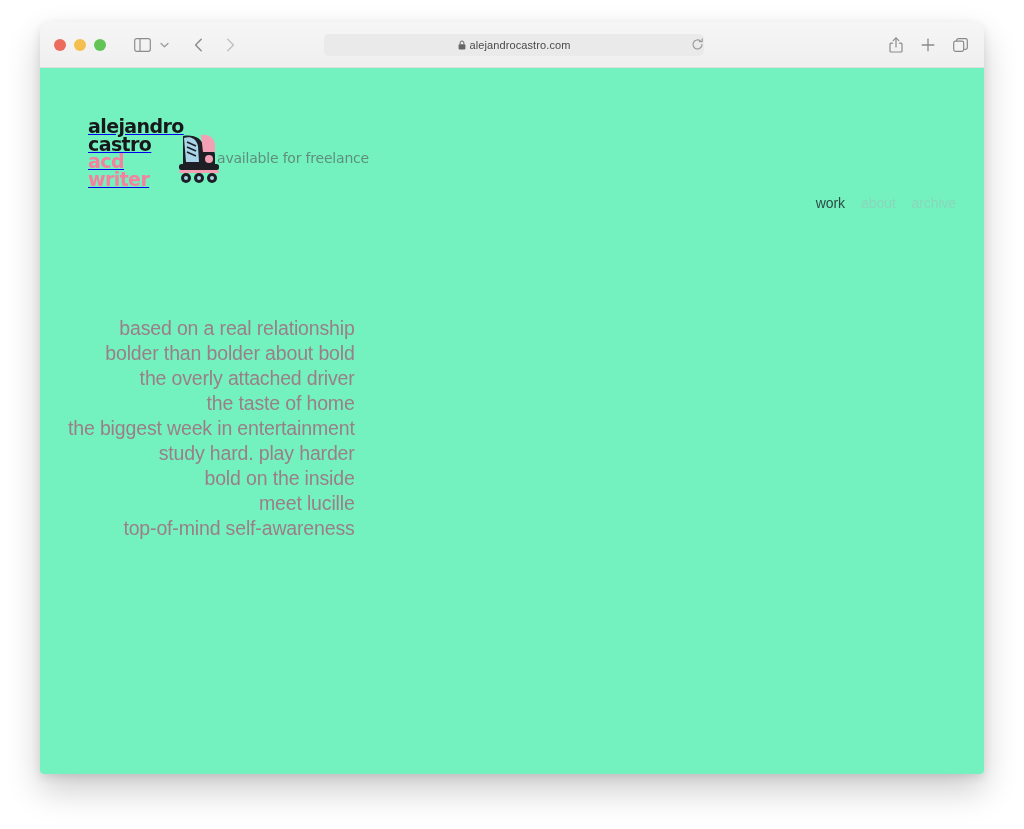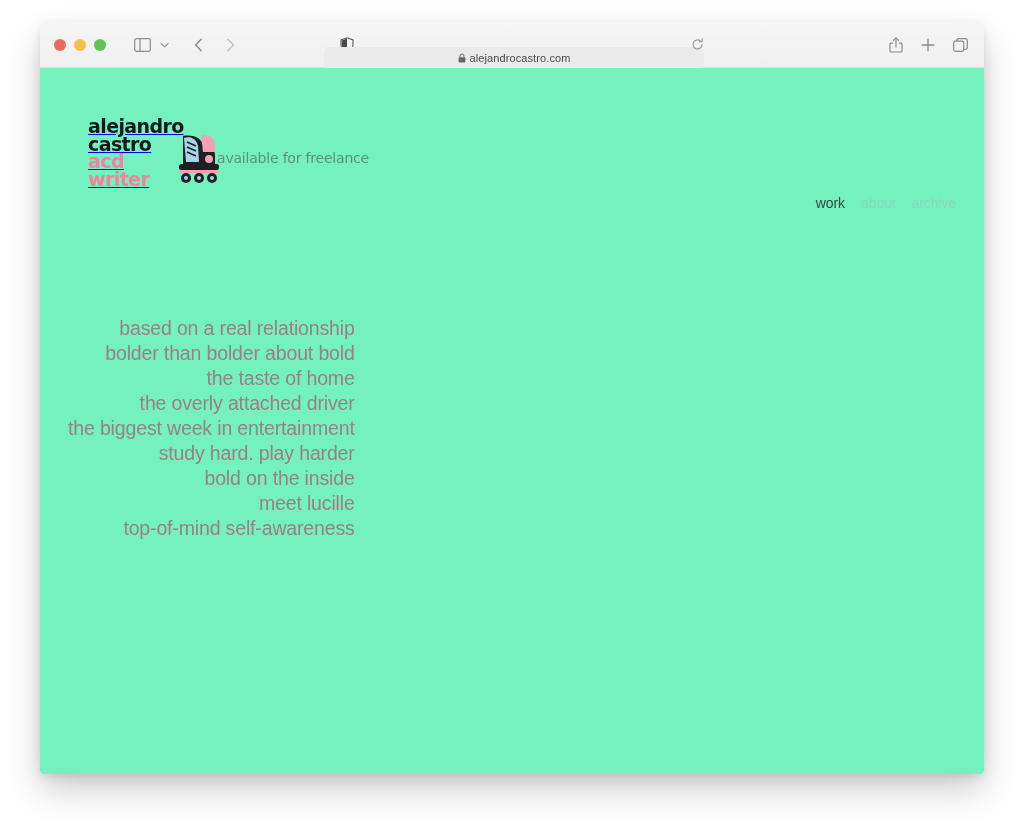--- a/index.html
+++ b/index.html
@@ -87,21 +87,20 @@
     left: 284px;
     top: 50%;
     transform: translateY(-50%);
     width: 380px;
     height: 22px;
     background: #eaeaea;
     border-radius: 5px;
     display: flex;
     align-items: center;
     justify-content: center;
-    margin-top: 13px;
   }
   .url-inner {
     display: flex;
     align-items: center;
     gap: 4px;
   }
   .url-text {
     font-size: 11px;
     color: #4a4a4a;
     letter-spacing: 0.1px;
@@ -342,22 +341,22 @@
       <nav class="nav">
         <a class="active" href="#">work</a>
         <a class="muted" href="#">about</a>
         <a class="muted" href="#">archive</a>
       </nav>
     </div>
 
     <div class="work-list">
       <a class="work-item" href="#">based on a real relationship</a>
       <a class="work-item" href="#">bolder than bolder about bold</a>
+      <a class="work-item" href="#">the overly attached driver</a>
       <a class="work-item" href="#">the taste of home</a>
-      <a class="work-item" href="#">the overly attached driver</a>
       <a class="work-item" href="#">the biggest week in entertainment</a>
       <a class="work-item" href="#">study hard. play harder</a>
       <a class="work-item" href="#">bold on the inside</a>
       <a class="work-item" href="#">meet lucille</a>
       <a class="work-item" href="#">top-of-mind self-awareness</a>
     </div>
 
   </div>
 </div>
 

